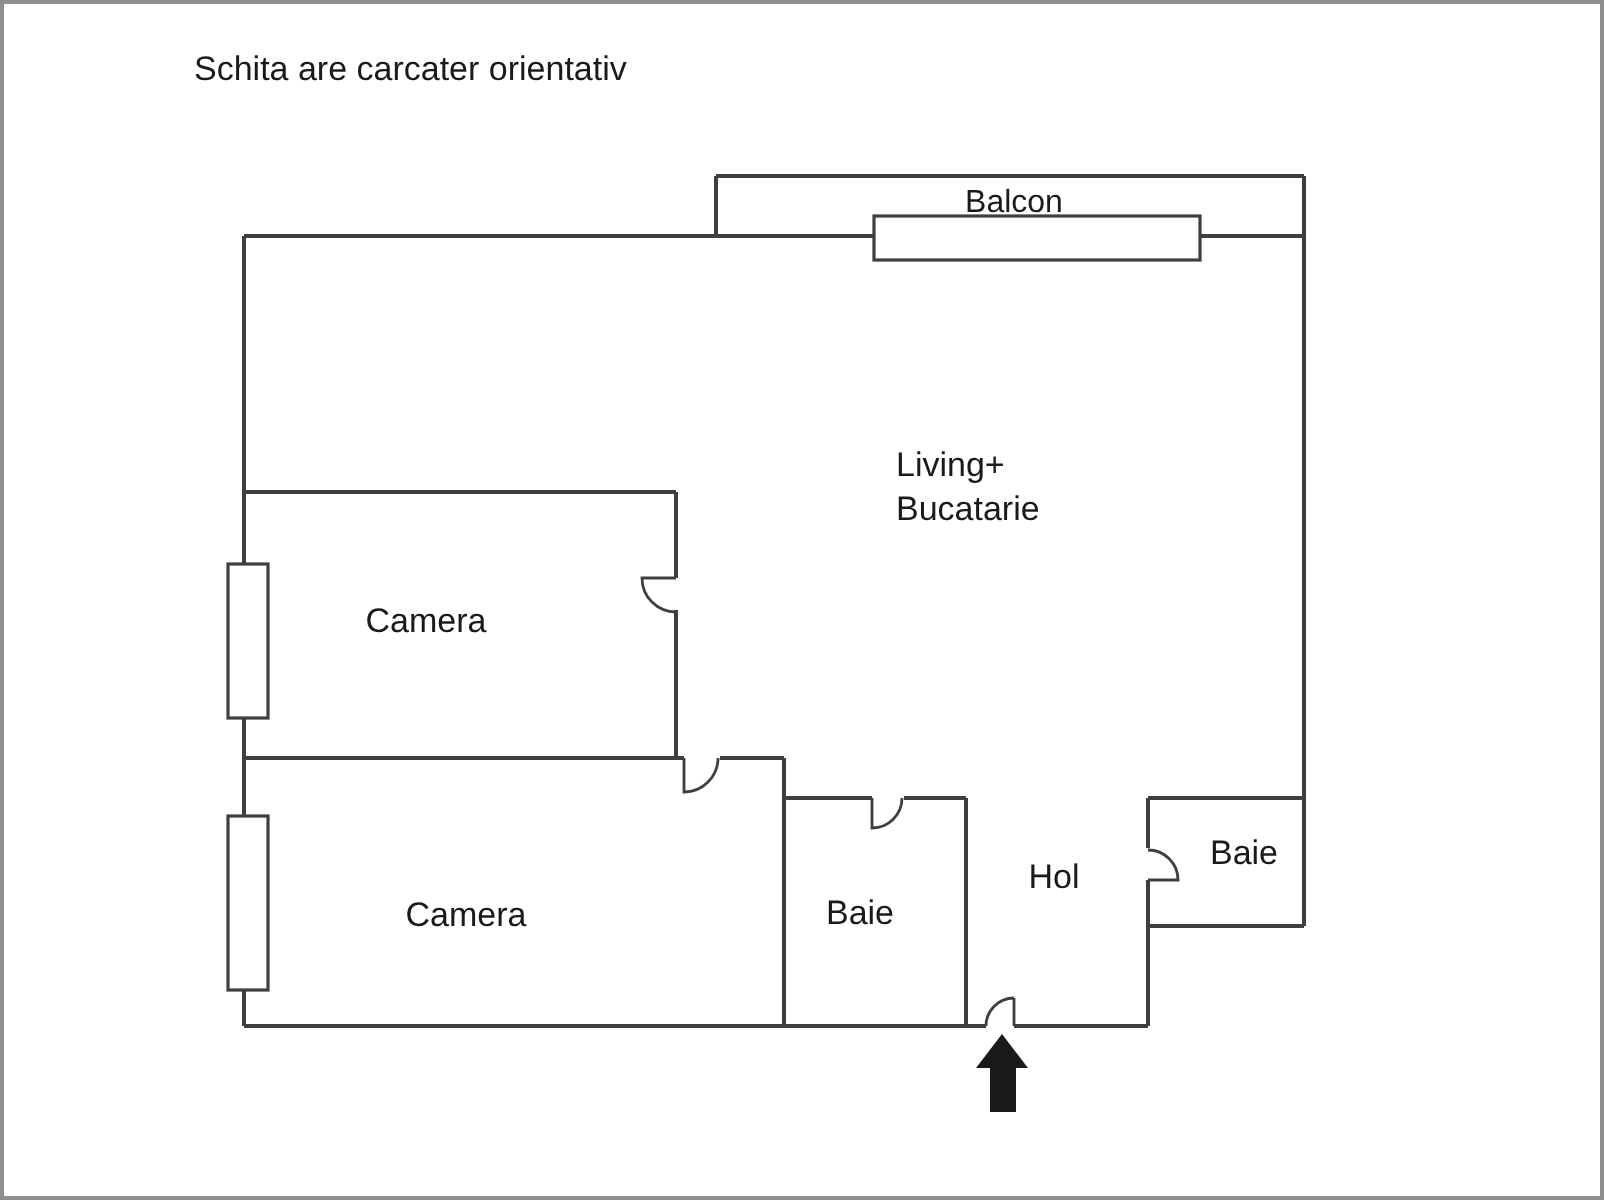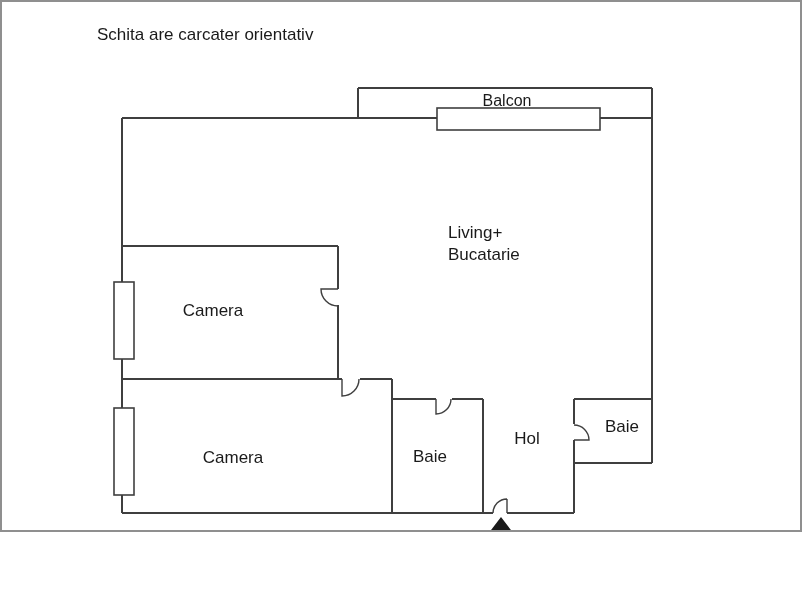--- a/index.html
+++ b/index.html
@@ -4,21 +4,21 @@
 <style>
   html, body {
     margin: 0;
     padding: 0;
     background: #ffffff;
     font-family: "Liberation Sans", sans-serif;
   }
   .canvas {
     position: relative;
     width: 802px;
-    height: 532px;
+    height: 600px;
     box-sizing: border-box;
     border: 2px solid #8f8f8f;
     background: #ffffff;
     overflow: hidden;
   }
   svg { display: block; }
   .wall {
     stroke: #3f3f3f;
     stroke-width: 2;
     fill: none;

